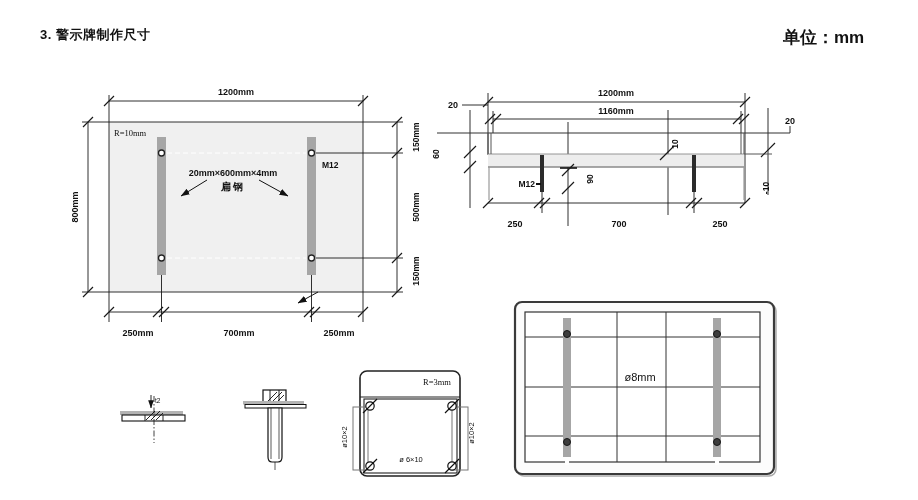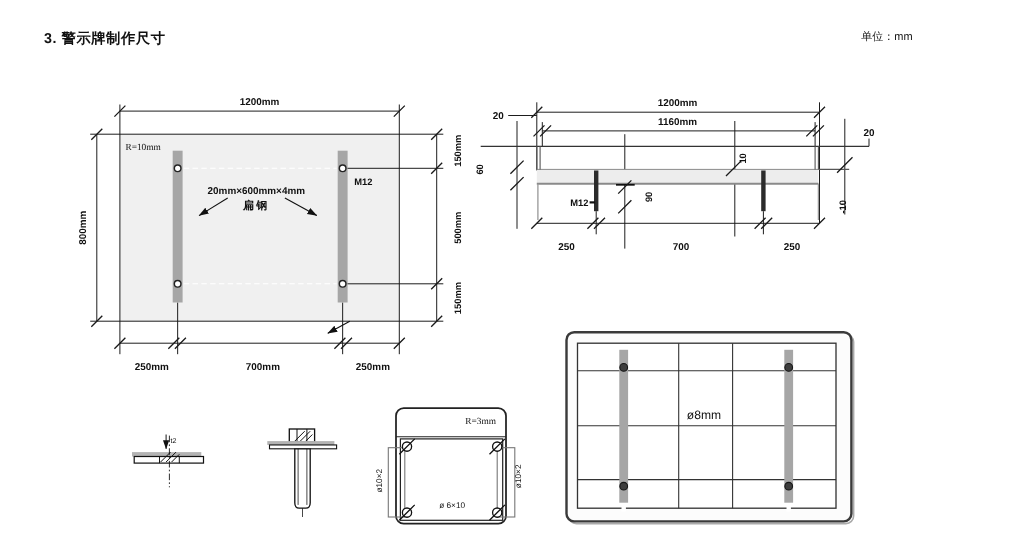--- a/index.html
+++ b/index.html
@@ -1,19 +1,19 @@
 <!DOCTYPE html>
 <html><head>
 <meta charset="utf-8">
 <style>
   html,body{margin:0;padding:0;background:#fff;}
   .canvas{position:relative;width:918px;height:500px;background:#ffffff;overflow:hidden;
           font-family:"Liberation Sans",sans-serif;color:#111;text-align:center;}
   .doc-title{position:absolute;left:40px;top:26px;font-size:13px;font-weight:700;letter-spacing:.5px;}
-  .unit-label{position:absolute;left:783px;top:26px;font-size:10px;font-weight:400;}
+  .unit-label{position:absolute;left:783px;top:26px;font-size:17px;font-weight:700;}
   svg{position:absolute;left:0;top:0;}
   svg text{font-family:"Liberation Sans",sans-serif;fill:#111;}
   .dim{font-size:9px;font-weight:700;}
   .dimr{font-size:8.5px;font-weight:700;}
   .serif{font-family:"Liberation Serif",serif;font-size:8.5px;font-weight:400;}
   .spec{font-size:9px;font-weight:700;}
   .cjk{font-size:10px;font-weight:700;letter-spacing:2px;}
   .tiny{font-size:6.5px;}
   .small{font-size:7.5px;}
 </style>

